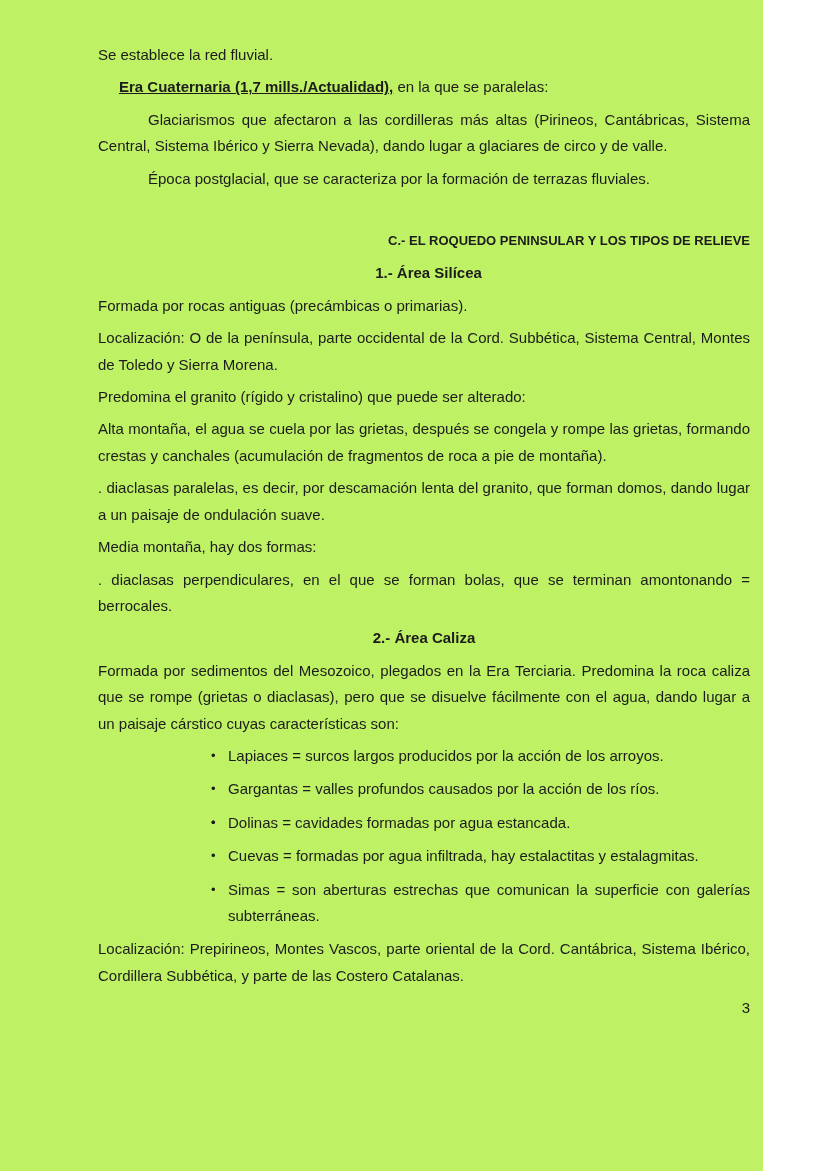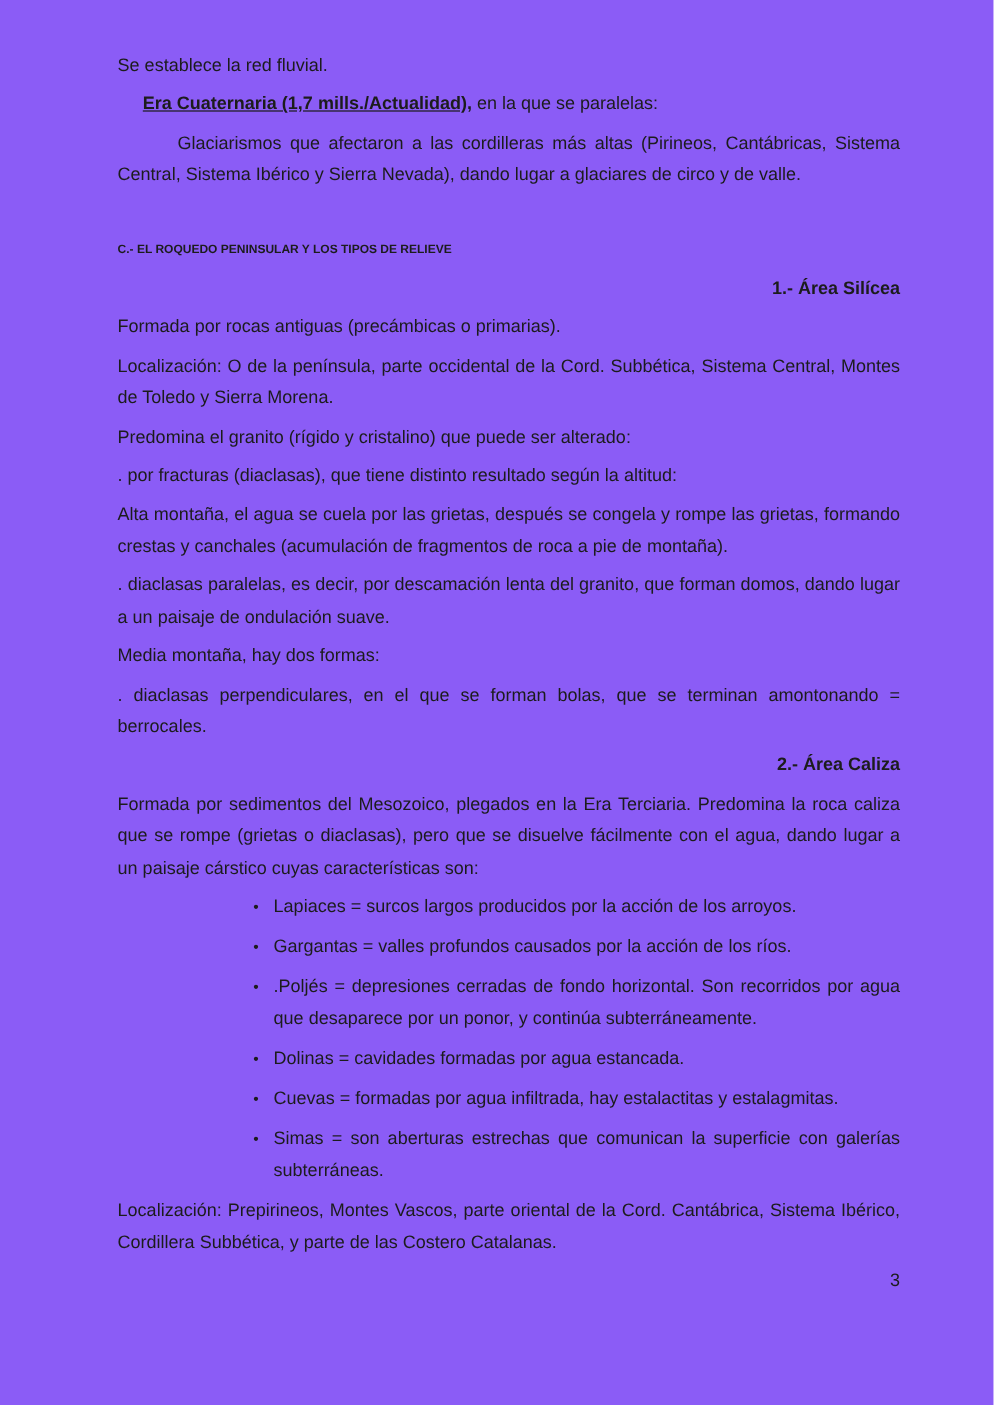--- a/index.html
+++ b/index.html
@@ -2,23 +2,23 @@
 <html><head>
 <meta charset="utf-8">
 <style>
   html, body {
     margin: 0;
     padding: 0;
     background: #ffffff;
   }
   .page {
     position: relative;
-    width: 828px;
+    width: 763px;
     height: 1171px;
-    background: #8b5cf6;
+    background: #bef264;
     font-family: "Liberation Sans", sans-serif;
     color: #1c1c1c;
     overflow: hidden;
   }
   .content {
     position: absolute;
     left: 98px;
     top: 42px;
     width: 652px;
     font-size: 15px;
@@ -30,30 +30,30 @@
   }
   .indent-first {
     text-indent: 50px;
   }
   .era-title {
     font-weight: bold;
     text-decoration: underline;
     margin-left: 21px;
   }
   .section-title {
-    font-size: 10px;
+    font-size: 13px;
     font-weight: bold;
     margin: 36px 0 6px 0;
-    text-align: left;
+    text-align: right;
   }
   .subsection-title {
     font-size: 15px;
     font-weight: bold;
     margin: 0 0 6px 0;
-    text-align: right;
+    text-align: center;
   }
   .subsection-title.sub-indent {
     margin-left: 9px;
   }
   .bullet-list {
     margin: 0 0 6px 0;
   }
   .bullet-item {
     position: relative;
     padding-left: 130px;
@@ -76,42 +76,42 @@
 
 <div class="page">
   <div class="content">
 
     <p class="para">Se establece la red fluvial.</p>
 
     <p class="para"><span class="era-title">Era Cuaternaria (1,7 mills./Actualidad),</span><span> en la que se paralelas:</span></p>
 
     <p class="para indent-first">Glaciarismos que afectaron a las cordilleras más altas (Pirineos, Cantábricas, Sistema Central, Sistema Ibérico y Sierra Nevada), dando lugar a glaciares de circo y de valle.</p>
 
+    <p class="para indent-first">Época postglacial, que se caracteriza por la formación de terrazas fluviales.</p>
 
     <h2 class="section-title">C.- EL ROQUEDO PENINSULAR Y LOS TIPOS DE RELIEVE</h2>
 
     <h3 class="subsection-title sub-indent">1.- Área Silícea</h3>
 
     <p class="para">Formada por  rocas antiguas (precámbicas o primarias).</p>
     <p class="para">Localización: O de la península, parte occidental de la Cord. Subbética, Sistema Central, Montes de Toledo y Sierra Morena.</p>
     <p class="para">Predomina el granito (rígido y cristalino) que puede ser alterado:</p>
-    <p class="para">. por fracturas (diaclasas), que tiene distinto resultado según la altitud:</p>
     <p class="para">Alta montaña, el agua se cuela por las grietas, después se congela y rompe las grietas, formando crestas y canchales (acumulación de fragmentos de roca a pie de montaña).</p>
     <p class="para">. diaclasas paralelas, es decir, por descamación lenta del granito, que forman domos, dando lugar a un paisaje de ondulación suave.</p>
     <p class="para">Media montaña, hay dos formas:</p>
     <p class="para">. diaclasas perpendiculares, en el que se forman bolas, que se terminan amontonando = berrocales.</p>
 
     <h3 class="subsection-title">2.- Área Caliza</h3>
 
     <p class="para">Formada por sedimentos del Mesozoico, plegados en la Era Terciaria. Predomina la roca caliza que se rompe (grietas o diaclasas), pero que se disuelve fácilmente con el agua, dando lugar a un paisaje cárstico cuyas características son:</p>
 
     <div class="bullet-list">
       <div class="bullet-item"><span class="bullet-dot">•</span><span>Lapiaces = surcos largos producidos por la acción de los arroyos.</span></div>
       <div class="bullet-item"><span class="bullet-dot">•</span><span>Gargantas = valles profundos causados por la acción de los ríos.</span></div>
-      <div class="bullet-item"><span class="bullet-dot">•</span><span>.Poljés = depresiones cerradas de fondo horizontal. Son recorridos por agua que desaparece por un ponor, y continúa subterráneamente.</span></div>
+      <div class="bullet-item"><span class="bullet-dot">•</span></div>
       <div class="bullet-item"><span class="bullet-dot">•</span><span>Dolinas = cavidades formadas por agua estancada.</span></div>
       <div class="bullet-item"><span class="bullet-dot">•</span><span>Cuevas = formadas por agua infiltrada, hay estalactitas y estalagmitas.</span></div>
       <div class="bullet-item"><span class="bullet-dot">•</span><span>Simas = son aberturas estrechas que comunican la superficie con galerías subterráneas.</span></div>
     </div>
 
     <p class="para">Localización: Prepirineos, Montes Vascos, parte oriental de la Cord. Cantábrica, Sistema Ibérico, Cordillera Subbética, y parte de las Costero Catalanas.</p>
 
     <div class="page-number">3</div>
 
   </div>

